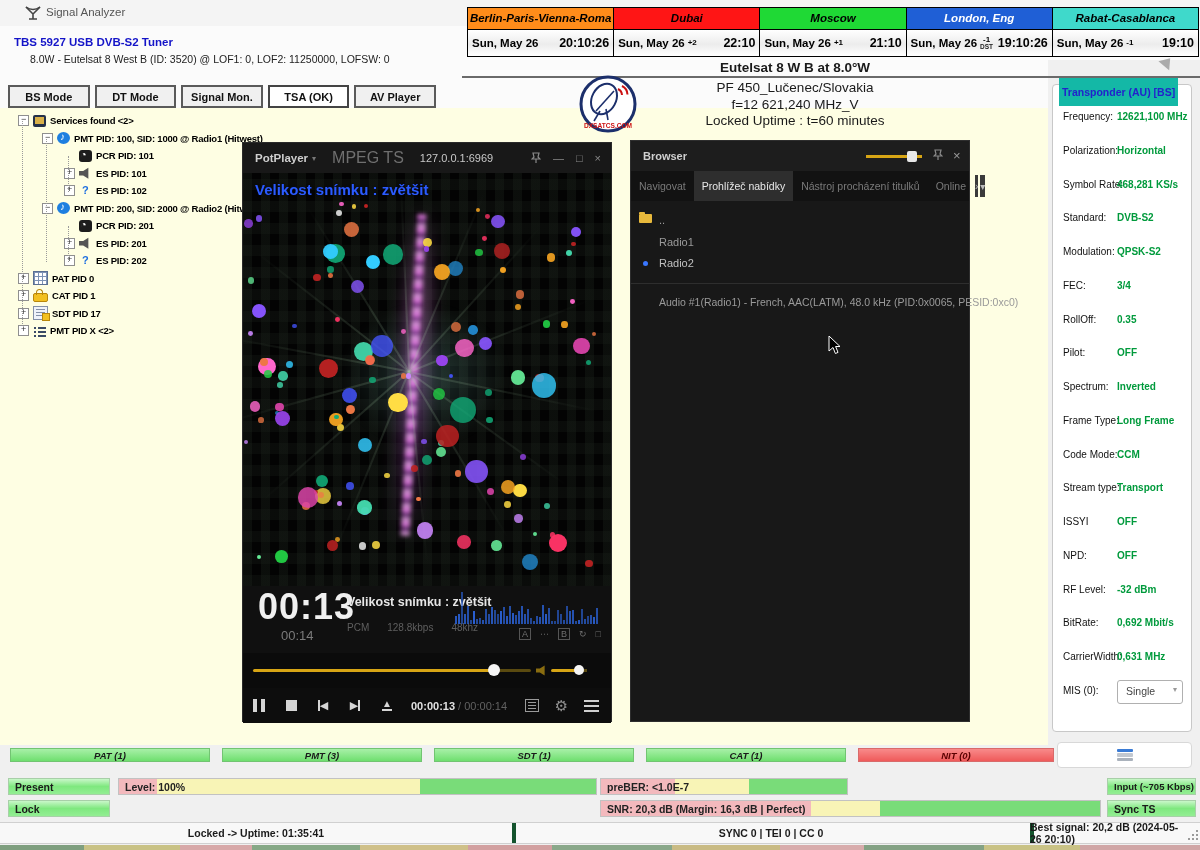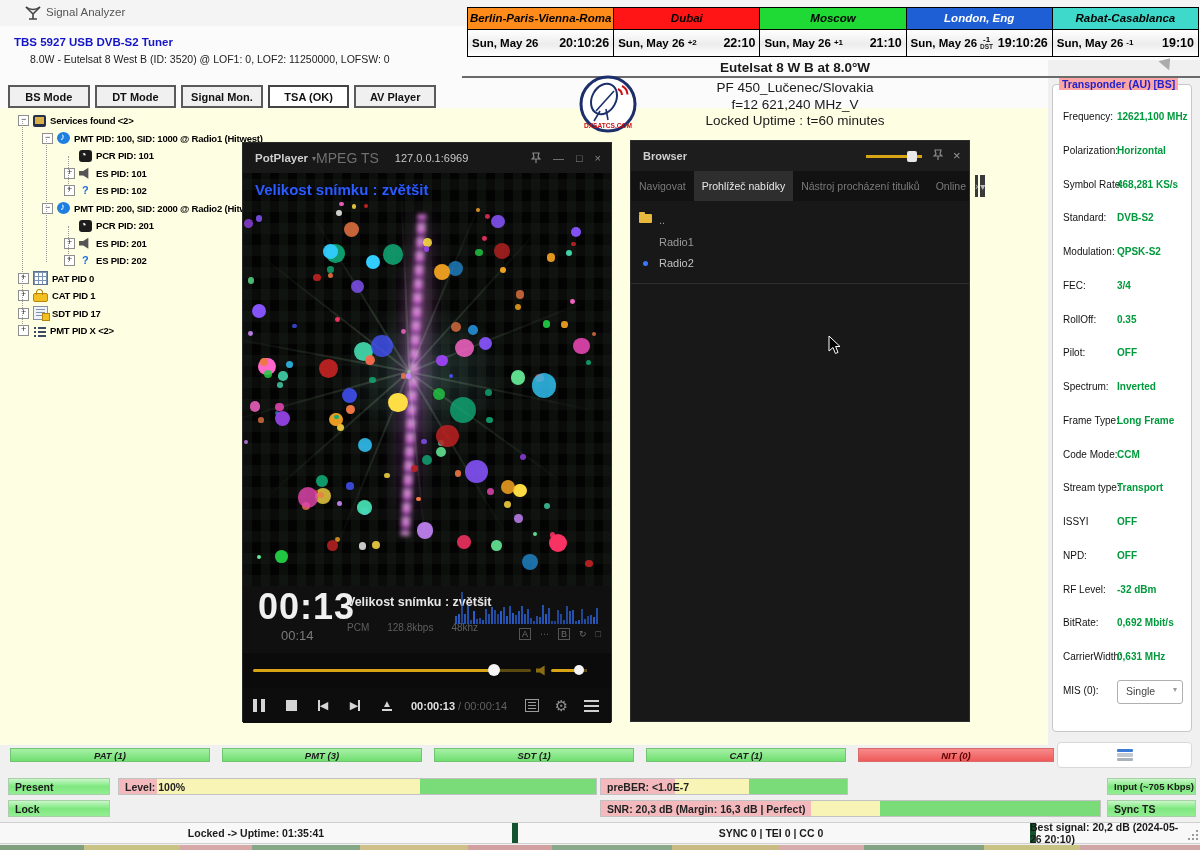--- a/index.html
+++ b/index.html
@@ -81,21 +81,21 @@
      box-shadow:0 4px 0 #3a4a66,0 8px 0 #3a4a66;}
   .icon-list::after{content:"";position:absolute;left:1px;top:2px;width:2px;height:2px;background:#3a4a66;
      box-shadow:0 4px 0 #3a4a66,0 8px 0 #3a4a66;}
   .tguide{position:absolute;border-left:1px dotted #9a9a9a;width:0;}
 
   
   .pp{left:242px;top:142px;width:370px;height:580px;background:#000;border:1px solid #2a2a2a;}
   .pp-title{position:absolute;left:0;top:0;width:100%;height:30px;background:#181818;display:flex;align-items:center;}
   .pp-title .pt{color:#cfcfcf;font-size:11.5px;margin-left:12px;font-weight:bold;}
   .pp-title .chev{color:#777;font-size:8px;margin-left:4px;}
-  .pp-title .pfmt{color:#6f6f6f;font-size:14px;}
+  .pp-title .pfmt{color:#6f6f6f;font-size:16px;margin-left:16px;}
   .pp-title .purl{color:#c8c8c8;font-size:11px;margin-left:16px;}
   .pp-title .wbtns{margin-left:auto;display:flex;align-items:center;gap:12px;margin-right:10px;color:#8a8a8a;font-size:11px;}
   .pp-video{position:absolute;left:0;top:30px;width:100%;height:413px;overflow:hidden;background:#030303;
      background-image:repeating-linear-gradient(90deg,rgba(28,36,28,.35) 0 9px,transparent 9px 18px),
                       repeating-linear-gradient(0deg,rgba(26,32,26,.3) 0 11px,transparent 11px 22px);}
   .pp-overlay{position:absolute;left:12px;top:8px;color:#2b5cff;font-size:15px;font-weight:bold;z-index:30;
      text-shadow:0 0 2px rgba(0,0,40,.8);}
   .viz-glow{position:absolute;left:26%;top:32%;width:46%;height:34%;
      background:radial-gradient(ellipse,rgba(120,190,180,.25),transparent 70%);filter:blur(5px);}
   .viz-band{position:absolute;left:45%;top:10%;width:9px;height:78%;transform:rotate(3deg);filter:blur(2px);opacity:.9;
@@ -154,21 +154,21 @@
   .brow .btxt{margin-left:28px;white-space:nowrap;}
   .bdot{position:absolute;left:12px;width:5px;height:5px;border-radius:50%;background:#3a77ff;}
   .bfolder{position:absolute;left:8px;top:3px;width:13px;height:9px;background:#e8b93c;border-radius:1px;}
   .bfolder::before{content:"";position:absolute;left:0;top:-2px;width:6px;height:2px;background:#e8b93c;border-radius:1px 1px 0 0;}
   .bdivider{position:absolute;left:0;width:100%;height:1px;background:#2e2e2e;}
   .btrack{font-size:10.5px;}
   .btrack.on{color:#fff;}
 
   
   .tp{left:1052px;top:84px;width:140px;height:648px;background:#fff;border:1px solid #c8c8c8;border-radius:4px;}
-  .tp-title{position:absolute;left:6px;top:-7px;background:#fca5a5;padding:0 3px;font-size:10.5px;font-weight:bold;color:#2222cc;white-space:nowrap;text-align:center;}
+  .tp-title{position:absolute;left:6px;top:-7px;background:#14b8a6;padding:8px 3px;font-size:10.5px;font-weight:bold;color:#2222cc;white-space:nowrap;text-align:center;}
   .tp-rows{position:absolute;left:0;top:18px;width:100%;height:600px;display:flex;flex-direction:column;justify-content:space-between;padding:8px 0 4px 0;box-sizing:border-box;}
   .tprow{position:relative;height:14px;}
   .tplabel{position:absolute;left:10px;top:0;font-size:10px;color:#111;}
   .tpvalue{position:absolute;left:64px;top:0;font-size:10px;font-weight:bold;color:#009a3c;white-space:nowrap;}
   .tpdrop{position:absolute;left:64px;top:-5px;width:64px;height:22px;border:1px solid #b0b0b0;border-radius:3px;background:#fff;}
   .tpdrop .dv{position:absolute;left:8px;top:4px;font-size:10.5px;color:#444;}
   .tpdrop .dc{position:absolute;right:5px;top:4px;font-size:8px;color:#999;}
 
   .streambtn{left:1057px;top:742px;width:135px;height:26px;background:#fff;border:1px solid #d8d8d8;border-radius:4px;
      display:flex;align-items:center;justify-content:center;}
@@ -189,21 +189,21 @@
   .gauge{height:17px;border:1px solid #c2c2c2;font-size:10.5px;font-weight:bold;color:#222;line-height:16px;padding-left:6px;
      white-space:nowrap;overflow:hidden;}
   .g-level,.g-quality{background:linear-gradient(90deg,#f3b9bd 0 8%,#f8f4b6 8% 63%,#79dc79 63% 100%);}
   .g-preber{background:linear-gradient(90deg,#f3b9bd 0 30%,#f8f4b6 30% 60%,#79dc79 60% 100%);}
   .g-ber{background:linear-gradient(90deg,#f3b9bd 0 33%,#f8f4b6 33% 58%,#79dc79 58% 100%);}
   .g-snr{background:linear-gradient(90deg,#f3b9bd 0 42%,#f8f4b6 42% 56%,#79dc79 56% 100%);}
 
   
   .statusbar{left:0;top:822px;width:1200px;height:22px;background:#f8f8f8;border-top:1px solid #d0d0d0;border-bottom:1px solid #d0d0d0;}
   .scell{position:absolute;top:0;height:100%;display:flex;align-items:center;justify-content:center;
-     font-size:10.5px;font-weight:bold;color:#1a1a1a;border-right:6px solid #14532d;}
+     font-size:10.5px;font-weight:bold;color:#1a1a1a;border-right:4px solid #14532d;}
   .grip{position:absolute;right:2px;bottom:3px;width:10px;height:10px;}
   .grip i{position:absolute;width:2px;height:2px;background:#9a9a9a;}
   .bottomstrip{left:0;top:845px;width:1200px;height:5px;filter:blur(.6px);
      background:linear-gradient(90deg,#7f9f7f 0 7%,#c9c285 7% 15%,#d7a8a8 15% 21%,#86a886 21% 30%,#cfc089 30% 39%,
         #d2a0a0 39% 46%,#8aa88a 46% 56%,#c9bb84 56% 65%,#d8acac 65% 72%,#84a284 72% 82%,#c9c285 82% 90%,#d0a6a6 90% 100%);}
 
   .cursor{left:828px;top:336px;width:14px;height:20px;z-index:90;}
 </style>
 </head>
 <body>
@@ -668,20 +668,23 @@
         <span class="btxt">..</span>
       </div>
       <div class="brow" style="top:32px;">
         <span class="btxt">Radio1</span>
       </div>
       <div class="brow" style="top:53px;color:#c0c0c0;">
         <span class="bdot"></span>
         <span class="btxt">Radio2</span>
       </div>
       <div class="bdivider" style="top:82px;"></div>
+      <div class="brow btrack" style="top:92px;">
+        <span class="btxt">Audio #1(Radio1) - French, AAC(LATM), 48.0 kHz (PID:0x0065, PESID:0xc0)</span>
+      </div>
     </div>
   </div>
 
   <div class="abs tp">
     <div class="tp-title">Transponder (AU) [BS]</div>
     <div class="tp-rows">
       <div class="tprow">
           <span class="tplabel">Frequency:</span>
           <span class="tpvalue">12621,100 MHz</span>
         </div>

